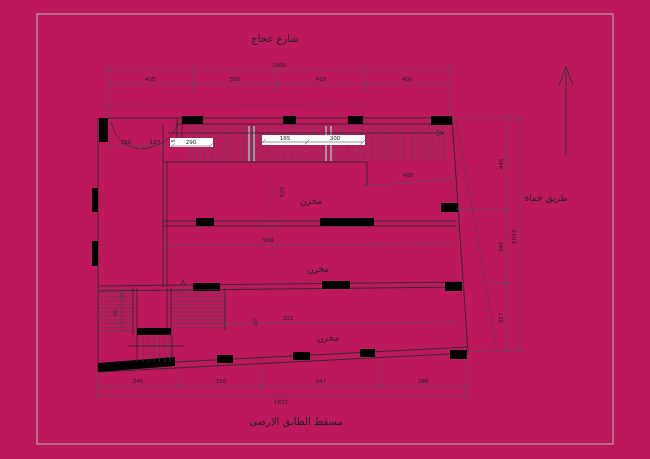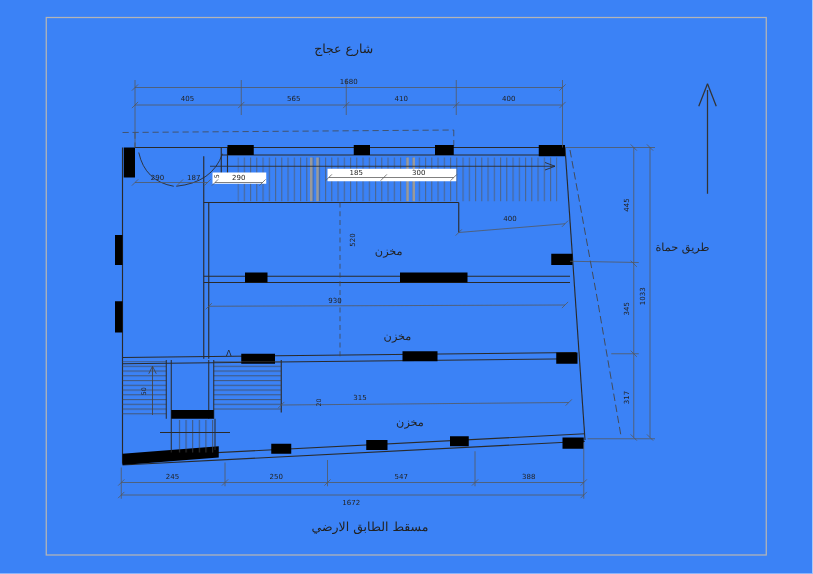--- a/index.html
+++ b/index.html
@@ -1,17 +1,17 @@
 <!DOCTYPE html>
 <html><head>
 <meta charset="utf-8">
 <style>
   html,body{margin:0;padding:0;background:#ffffff;}
   .canvas{
-    position:relative;width:650px;height:459px;background:#3b82f6;overflow:hidden;
+    position:relative;width:650px;height:459px;background:#be185d;overflow:hidden;
     font-family:"DejaVu Sans",sans-serif;
   }
   svg text{fill:#222;font-family:"DejaVu Sans",sans-serif;}
   .dim{font-size:5.6px;}
   .dim-sm{font-size:5px;}
   .title{font-size:10px;}
   .room{font-size:9px;}
   .marker{font-size:6.5px;}
 </style>
 </head>

